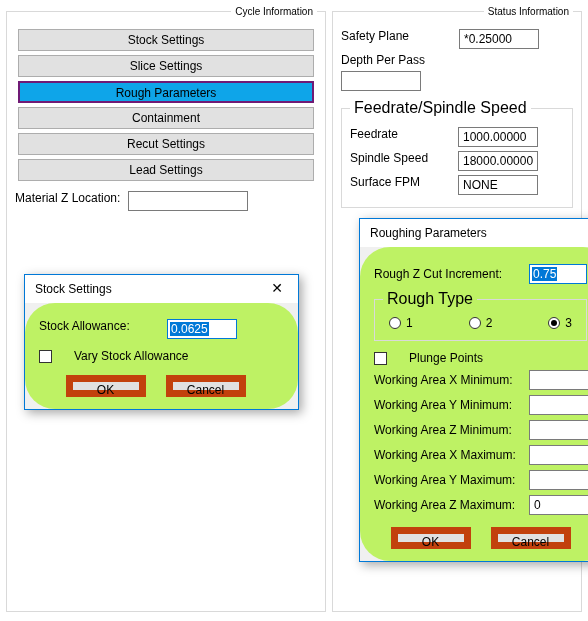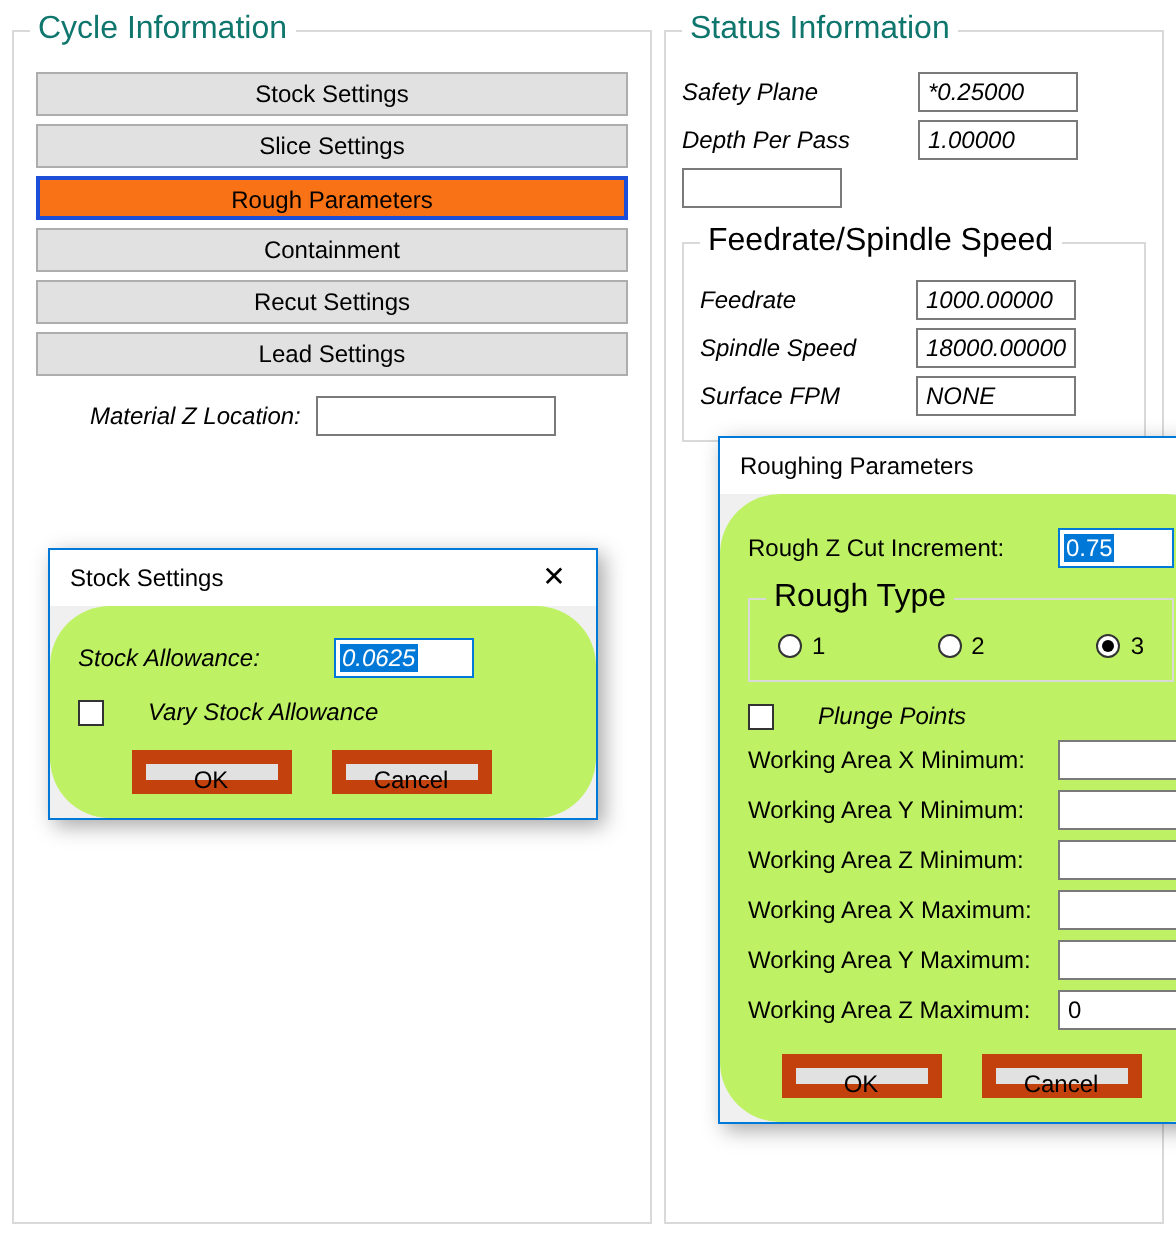--- a/index.html
+++ b/index.html
@@ -20,49 +20,48 @@
     padding: 6px;
     gap: 6px;
   }
   fieldset.groupbox {
     border: 1px solid #d9d9d9;
     margin: 0;
     padding: 8px 8px 8px 8px;
     position: relative;
   }
   fieldset.groupbox > legend {
-    font-size: 16px;
+    font-size: 10px;
     padding: 0 4px;
-    color: #0f766e;
+    color: #000000;
+    text-align: right;
   }
   .cycle-col { flex: 0 0 320px; height: 606px; }
   .status-col { flex: 1 1 auto; height: 606px; }
 
   .cycle-btn {
     display: block;
     width: 296px;
     height: 22px;
     margin: 4px auto;
     background: #e1e1e1;
     border: 1px solid #adadad;
     font: inherit;
     text-align: center;
     cursor: default;
   }
   .cycle-btn.selected {
-    background: #f97316;
-    border: 2px solid #1d4ed8;
+    background: #0ea5e9;
+    border: 2px solid #701a75;
     line-height: 18px;
   }
   .form-row {
     display: flex;
-    align-items: center;
     margin: 4px 0;
     gap: 8px;
-    font-style: italic;
   }
   .form-row label { flex: 0 0 auto; }
   input.text {
     border: 1px solid #7a7a7a;
     height: 20px;
     padding: 1px 4px;
     font: inherit;
     background: #fff;
   }
 
@@ -158,36 +157,35 @@
   <fieldset class="groupbox cycle-col">
     <legend>Cycle Information</legend>
 
     <button class="cycle-btn">Stock Settings</button>
     <button class="cycle-btn">Slice Settings</button>
     <button class="cycle-btn selected">Rough Parameters</button>
     <button class="cycle-btn">Containment</button>
     <button class="cycle-btn">Recut Settings</button>
     <button class="cycle-btn">Lead Settings</button>
 
-    <div class="form-row" style="margin-top:10px;margin-left:30px;">
+    <div class="form-row" style="margin-top:10px;">
       <label>Material Z Location:</label>
       <input class="text" style="width: 120px;" value="">
     </div>
   </fieldset>
 
   <fieldset class="groupbox status-col">
     <legend>Status Information</legend>
 
     <div class="form-row">
       <label style="flex:0 0 110px">Safety Plane</label>
       <input class="text status-field" value="*0.25000" style="">
     </div>
     <div class="form-row">
       <label style="flex:0 0 110px">Depth Per Pass</label>
-      <input class="text status-field" value="1.00000" style="">
     </div>
     <div class="form-row">
       <input class="text status-field" value="" style="">
     </div>
 
     <fieldset class="inner">
       <legend>Feedrate/Spindle Speed</legend>
       <div class="form-row">
         <label style="flex:0 0 100px">Feedrate</label>
         <input class="text status-field" value="1000.00000" style="">

